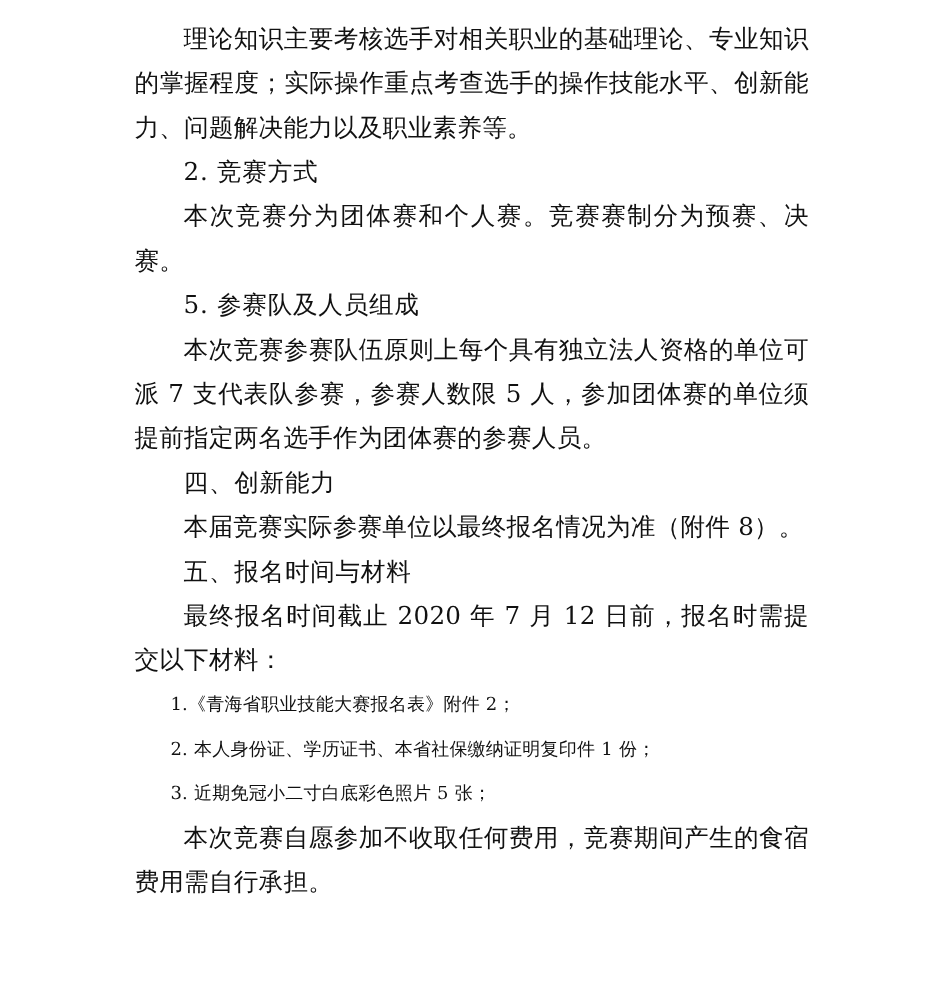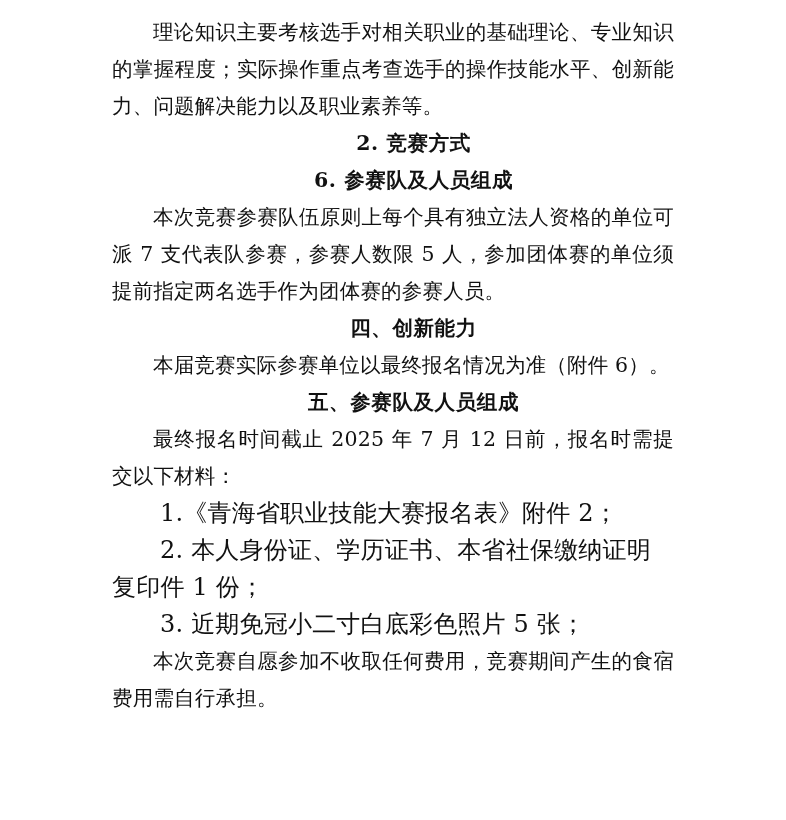--- a/index.html
+++ b/index.html
@@ -30,56 +30,56 @@
     letter-spacing: 0.2px;
   }
   .indent {
     text-indent: 2em;
   }
   .heading {
     font-size: 20.5px;
     line-height: 37px;
     margin: 0;
     text-indent: 2em;
-    font-weight: bold;
+    font-weight: normal;
     letter-spacing: 0.6px;
-    text-align: center;
   }
   .list-item {
-    font-size: 24px;
+    font-size: 15px;
     line-height: 37px;
     margin: 0;
     text-indent: 2em;
     letter-spacing: 0.2px;
   }
   .block {
     margin: 0;
   }
 </style>
 </head>
 <body>
 
 <div class="page">
 
   <p class="para indent block">理论知识主要考核选手对相关职业的基础理论、专业知识的掌握程度；实际操作重点考查选手的操作技能水平、创新能力、问题解决能力以及职业素养等。</p>
 
   <p class="heading block">2. 竞赛方式</p>
 
+  <p class="para indent block">本次竞赛分为团体赛和个人赛。竞赛赛制分为预赛、决赛。</p>
 
-  <p class="heading block">6. 参赛队及人员组成</p>
+  <p class="heading block">5. 参赛队及人员组成</p>
 
   <p class="para indent block">本次竞赛参赛队伍原则上每个具有独立法人资格的单位可派 7 支代表队参赛，参赛人数限 5 人，参加团体赛的单位须提前指定两名选手作为团体赛的参赛人员。</p>
 
   <p class="heading block">四、创新能力</p>
 
-  <p class="para indent block">本届竞赛实际参赛单位以最终报名情况为准（附件 6）。</p>
+  <p class="para indent block">本届竞赛实际参赛单位以最终报名情况为准（附件 8）。</p>
 
-  <p class="heading block">五、参赛队及人员组成</p>
+  <p class="heading block">五、报名时间与材料</p>
 
-  <p class="para indent block">最终报名时间截止 2025 年 7 月 12 日前，报名时需提交以下材料：</p>
+  <p class="para indent block">最终报名时间截止 2020 年 7 月 12 日前，报名时需提交以下材料：</p>
 
   <p class="list-item block">1.《青海省职业技能大赛报名表》附件 2；</p>
 
   <p class="list-item block">2. 本人身份证、学历证书、本省社保缴纳证明复印件 1 份；</p>
 
   <p class="list-item block">3. 近期免冠小二寸白底彩色照片 5 张；</p>
 
 
 
   <p class="para indent block">本次竞赛自愿参加不收取任何费用，竞赛期间产生的食宿费用需自行承担。</p>

